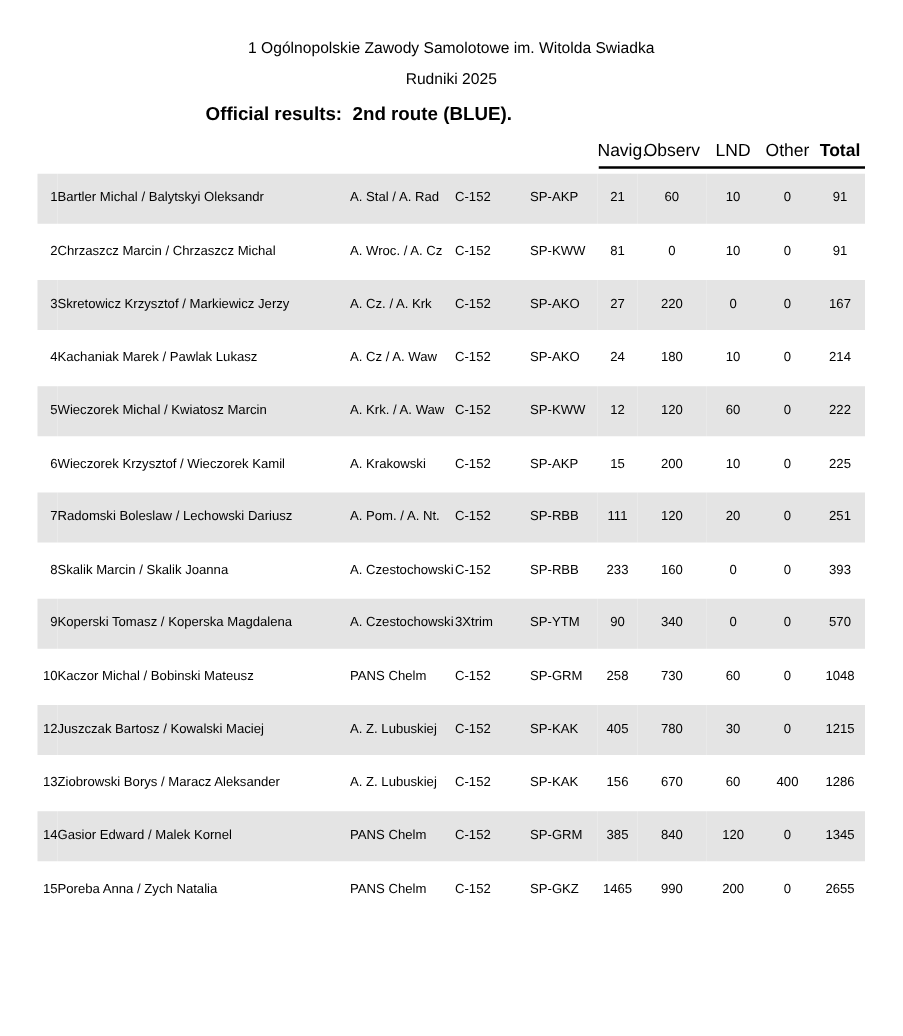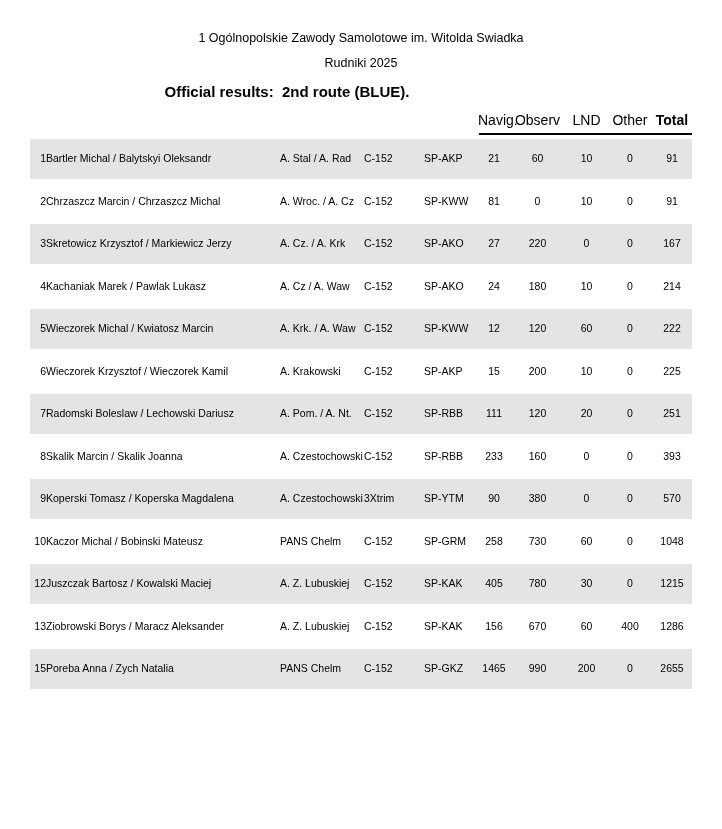--- a/index.html
+++ b/index.html
@@ -224,21 +224,21 @@
           <td class="col-other">0</td>
           <td class="col-total">393</td>
         </tr>
         <tr>
           <td class="col-rank">9</td>
           <td class="col-crew">Koperski Tomasz / Koperska Magdalena</td>
           <td class="col-club">A. Czestochowski</td>
           <td class="col-aircraft">3Xtrim</td>
           <td class="col-registration">SP-YTM</td>
           <td class="col-navig">90</td>
-          <td class="col-observ">380</td>
+          <td class="col-observ">340</td>
           <td class="col-lnd">0</td>
           <td class="col-other">0</td>
           <td class="col-total">570</td>
         </tr>
         <tr>
           <td class="col-rank">10</td>
           <td class="col-crew">Kaczor Michal / Bobinski Mateusz</td>
           <td class="col-club">PANS Chelm</td>
           <td class="col-aircraft">C-152</td>
           <td class="col-registration">SP-GRM</td>
@@ -266,20 +266,32 @@
           <td class="col-club">A. Z. Lubuskiej</td>
           <td class="col-aircraft">C-152</td>
           <td class="col-registration">SP-KAK</td>
           <td class="col-navig">156</td>
           <td class="col-observ">670</td>
           <td class="col-lnd">60</td>
           <td class="col-other">400</td>
           <td class="col-total">1286</td>
         </tr>
         <tr>
+          <td class="col-rank">14</td>
+          <td class="col-crew">Gasior Edward / Malek Kornel</td>
+          <td class="col-club">PANS Chelm</td>
+          <td class="col-aircraft">C-152</td>
+          <td class="col-registration">SP-GRM</td>
+          <td class="col-navig">385</td>
+          <td class="col-observ">840</td>
+          <td class="col-lnd">120</td>
+          <td class="col-other">0</td>
+          <td class="col-total">1345</td>
+        </tr>
+        <tr>
           <td class="col-rank">15</td>
           <td class="col-crew">Poreba Anna / Zych Natalia</td>
           <td class="col-club">PANS Chelm</td>
           <td class="col-aircraft">C-152</td>
           <td class="col-registration">SP-GKZ</td>
           <td class="col-navig">1465</td>
           <td class="col-observ">990</td>
           <td class="col-lnd">200</td>
           <td class="col-other">0</td>
           <td class="col-total">2655</td>

